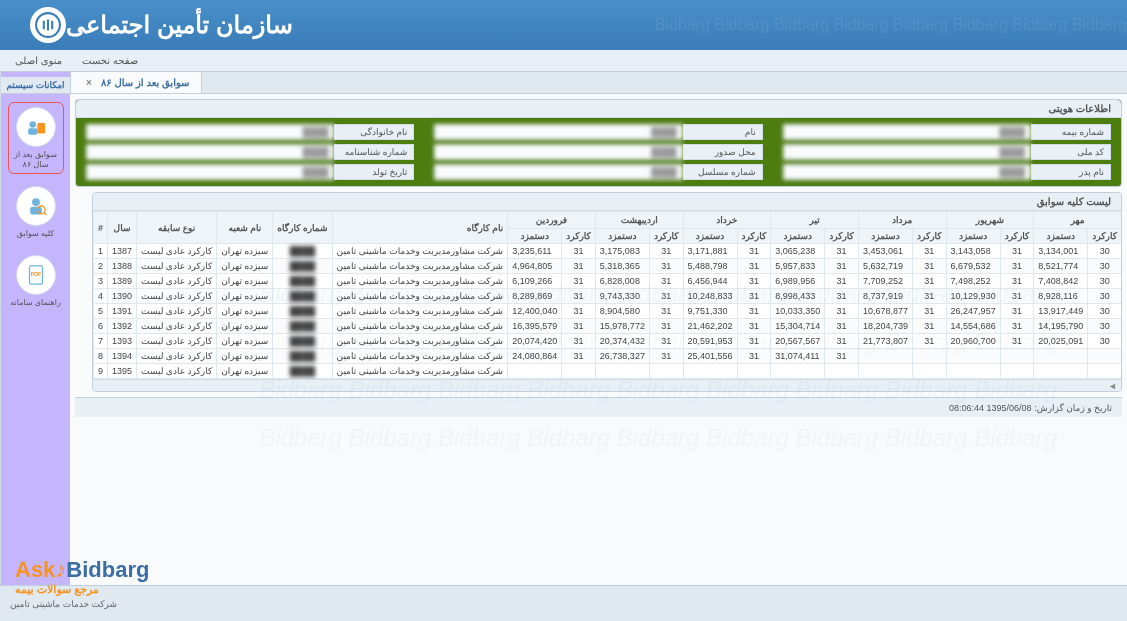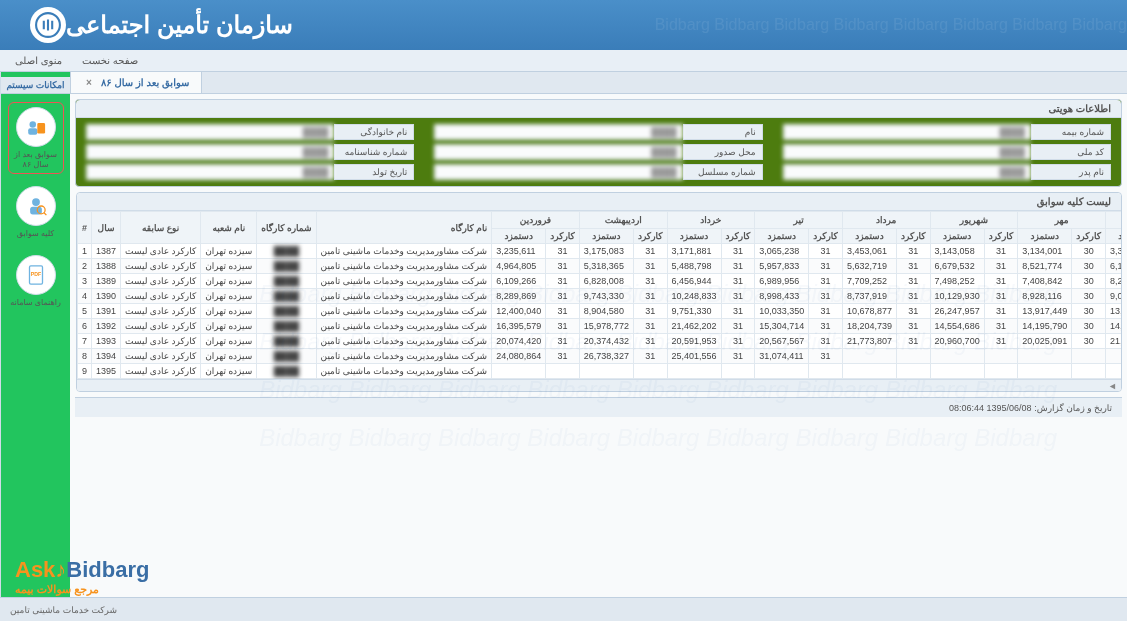--- a/index.html
+++ b/index.html
@@ -14,21 +14,21 @@
 .watermark { position: absolute; left: 0; right: 0; top: 0; bottom: 0; overflow: hidden; opacity: 0.08; pointer-events: none; font-size: 16px; color: #fff; display: flex; align-items: center; justify-content: flex-start; }
 
 
 .navbar { height: 22px; background: #e8eff6; border-bottom: 1px solid #c0d0e0; display: flex; align-items: center; justify-content: flex-end; padding: 0 15px; gap: 20px; font-size: 10px; color: #555; }
 .nav-link { cursor: pointer; }
 
 
 .main { flex: 1; display: flex; flex-direction: row-reverse; overflow: hidden; }
 
 
-.sidebar { width: 70px; background: #22c55e; border-left: 1px solid #d0dce8; display: flex; flex-direction: column; align-items: center; padding-top: 5px; gap: 8px; }
+.sidebar { width: 70px; background: #c4b5fd; border-left: 1px solid #d0dce8; display: flex; flex-direction: column; align-items: center; padding-top: 5px; gap: 8px; }
 .sidebar-header { font-size: 9px; font-weight: bold; color: #3a6ea5; padding: 3px 0; width: 100%; text-align: center; background: #e0e8f0; border-bottom: 1px solid #c0d0e0; }
 .sidebar-item { width: 56px; display: flex; flex-direction: column; align-items: center; cursor: pointer; padding: 4px 2px; border-radius: 6px; }
 .sidebar-item.active { border: 1px solid #e55; }
 .sidebar-icon { width: 40px; height: 40px; border-radius: 50%; background: #fff; border: 1px solid #d0dce8; display: flex; align-items: center; justify-content: center; margin-bottom: 3px; }
 .sidebar-icon svg { width: 26px; height: 26px; }
 .sidebar-label { font-size: 8px; text-align: center; color: #555; line-height: 1.2; }
 
 
 .content { flex: 1; display: flex; flex-direction: column; overflow: hidden; background: #f8fafb; }
 .tab-strip { height: 22px; background: #e0e8f0; border-bottom: 1px solid #c0d0e0; display: flex; flex-direction: row-reverse; align-items: center; }
@@ -38,40 +38,40 @@
 
 
 .panel { margin: 5px; border: 1px solid #c0d0e0; border-radius: 4px; background: #4d7c0f; }
 .panel-header { background: #e8eff5; padding: 3px 10px; font-size: 10px; font-weight: bold; color: #555; border-bottom: 1px solid #d0dce8; text-align: right; border-radius: 4px 4px 0 0; }
 .identity-body { padding: 6px 10px; display: grid; grid-template-columns: repeat(3, 1fr); gap: 4px 20px; direction: rtl; }
 .field { display: flex; align-items: center; }
 .field-label { width: 80px; background: #e8eff5; border: 1px solid #d0dce8; padding: 2px 6px; font-size: 9px; color: #555; }
 .field-value { flex: 1; border: 1px solid #d0dce8; border-right: none; padding: 2px 6px; font-size: 9px; color: #999; min-height: 16px; background: #fafbfc; filter: blur(2px); }
 
 
-.table-panel { margin: 0 5px 5px 6px; border: 1px solid #c0d0e0; border-radius: 4px; background: #fff; flex: 0 0 auto; display: flex; flex-direction: column; overflow: hidden; }
+.table-panel { margin: 0 5px 5px 22px; border: 1px solid #c0d0e0; border-radius: 4px; background: #fff; flex: 0 0 auto; display: flex; flex-direction: column; overflow: hidden; }
 .table-wrap { overflow-x: auto; direction: ltr; }
 .data-table { border-collapse: collapse; width: 100%; font-size: 9px; }
 .data-table th, .data-table td { border: 1px solid #e0e8ef; padding: 2px 4px; white-space: nowrap; text-align: center; }
 .data-table thead th { background: #eff4f8; font-weight: bold; color: #555; font-size: 9px; }
 .data-table thead tr:first-child th { padding: 3px 4px; }
 .data-table tbody td { color: #444; }
 .data-table tbody tr:nth-child(even) { background: #fafbfc; }
 .blurred { filter: blur(2px); color: #bbb; }
 .text-right { text-align: right !important; }
 .text-left { text-align: left !important; }
 
 
 .scroll-hint { height: 12px; background: #e8eff5; border-top: 1px solid #d0dce8; display: flex; align-items: center; justify-content: flex-start; padding: 0 4px; font-size: 9px; color: #888; }
 
 
 .report-time { height: 20px; background: #e8eff5; border-top: 1px solid #c0d0e0; margin: 0 5px; padding: 0 10px; display: flex; align-items: center; font-size: 9px; color: #555; direction: rtl; }
 
 
-.footer { height: 24px; background: #e0e8f0; border-top: 1px solid #c0d0e0; display: flex; align-items: center; justify-content: flex-end; padding: 0 10px; font-size: 9px; color: #666; }
+.footer { height: 36px; background: #e0e8f0; border-top: 1px solid #c0d0e0; display: flex; align-items: center; justify-content: flex-end; padding: 0 10px; font-size: 9px; color: #666; }
 
 
 .askbidbarg { position: absolute; left: 15px; bottom: 25px; display: flex; flex-direction: column; align-items: flex-start; direction: ltr; }
 .askbidbarg-logo { font-size: 22px; font-weight: bold; }
 .ask-a { color: #f7931e; }
 .ask-rest { color: #3a6ea5; }
 .askbidbarg-sub { font-size: 11px; color: #f7931e; direction: rtl; font-weight: bold; }
 .bg-watermark { position: absolute; left: 0; right: 70px; top: 260px; bottom: 20px; pointer-events: none; opacity: 0.04; font-size: 24px; font-style: italic; color: #3a6ea5; overflow: hidden; }
 .bg-watermark div { white-space: nowrap; margin: 20px 0; }
 </style>

